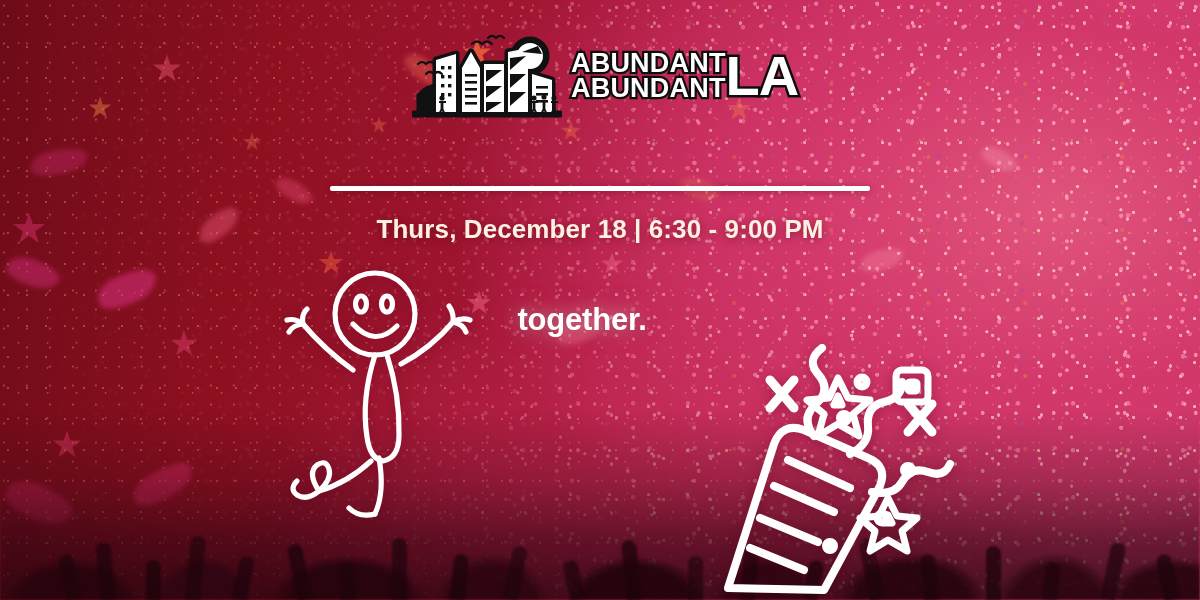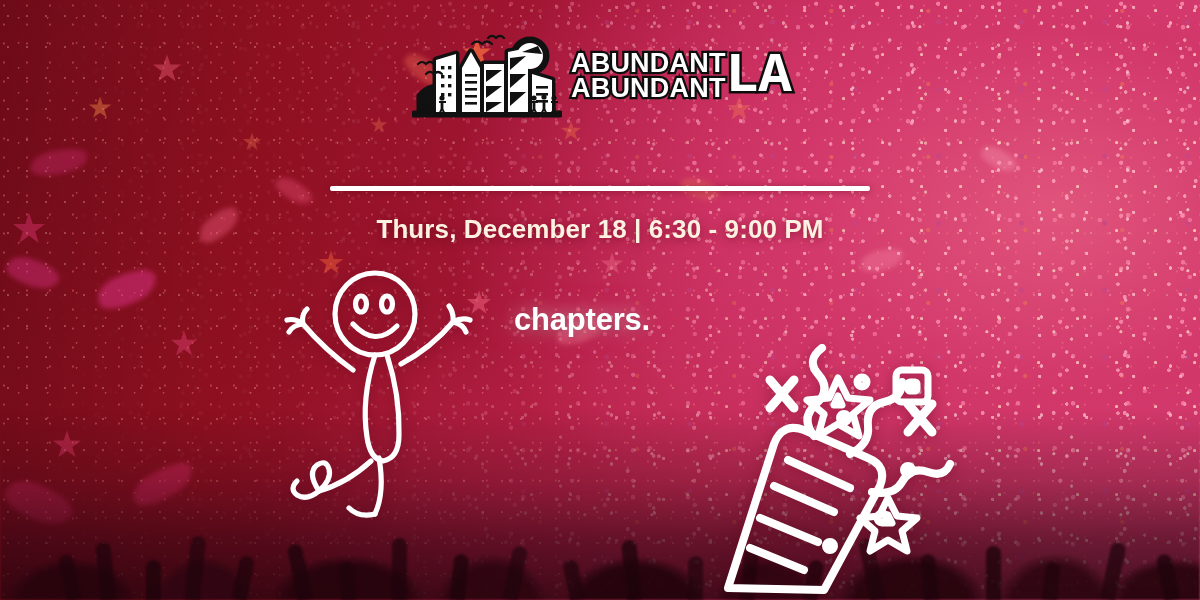--- a/index.html
+++ b/index.html
@@ -136,21 +136,20 @@
   }
   .logo-la {
     color: #ffffff;
     font-weight: 700;
     font-size: 56px;
     line-height: .86;
     letter-spacing: -1px;
     -webkit-text-stroke: 5px #0d0d0d;
     paint-order: stroke fill;
     margin-left: -1px;
-    font-family: Liberation Mono, monospace;
   }
 
   
   .title {
     position: absolute;
     left: 0; right: 0;
     top: 143px;
     text-align: center;
     color: #ffffff;
     font-size: 44px;
@@ -357,21 +356,21 @@
         <span class="logo-line">ABUNDANT</span>
       </div>
       <span class="logo-la">LA</span>
     </div>
   </div>
 
   <div class="title-underline"></div>
   <div class="subtitle">Thurs, December 18 | 6:30 - 9:00 PM</div>
 
   <div class="tagline">
-    <span class="tl">chapters.</span>
+    <span class="tl">together.</span>
   </div>
 
   <svg class="art art-figure" width="205" height="255" viewBox="0 0 205 255">
     <g fill="none" stroke="#ffffff" stroke-width="5.2" stroke-linecap="round" stroke-linejoin="round">
       <ellipse cx="92" cy="48" rx="40" ry="41"></ellipse>
       <ellipse cx="78" cy="38" rx="5.5" ry="8"></ellipse>
       <ellipse cx="104" cy="38" rx="5.5" ry="8"></ellipse>
       <path d="M70 58 q22 24 44 2"></path>
       <path d="M92 89 q-14 44 -8 82 q3 22 16 24 q16 -3 16 -26 q1 -40 -12 -80"></path>
       <path d="M70 104 q-28 -20 -50 -46"></path>

